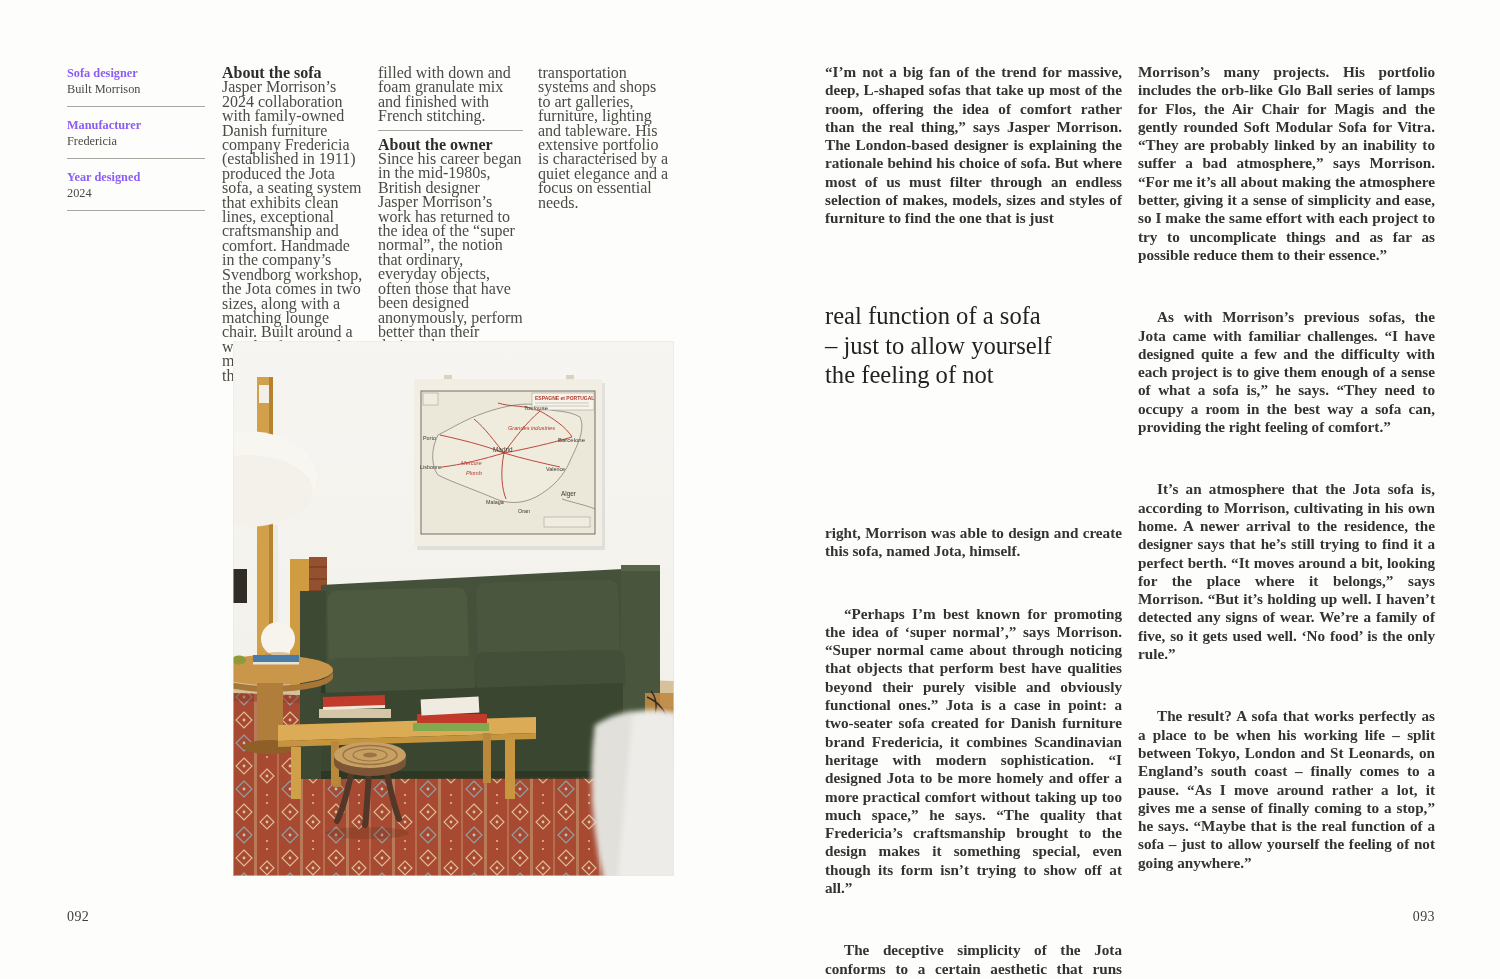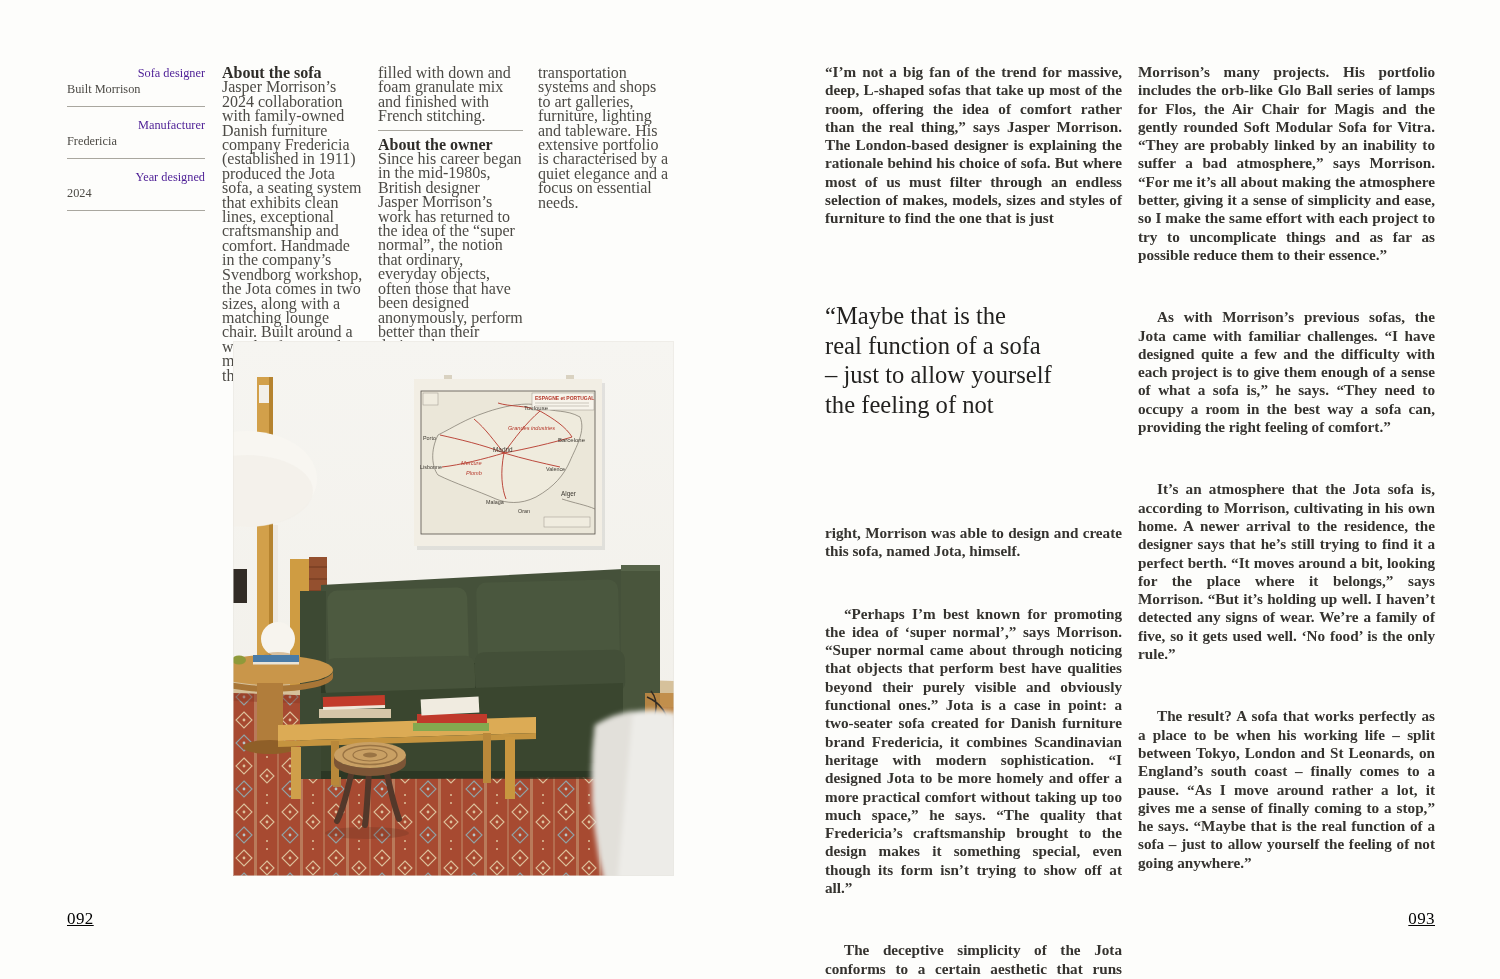--- a/index.html
+++ b/index.html
@@ -8,29 +8,29 @@
     background:#fdfdfb;
     font-family:"Liberation Serif","DejaVu Serif",serif;
     color:#34322e;
   }
   
   .small-col{position:absolute;font-size:16px;line-height:14.4px;color:#4c4a45;}
   .small-col p{margin:0;}
   .small-col .heading{font-weight:bold;color:#2f2d29;}
   .sidebar{position:absolute;left:67px;top:66px;width:138px;font-size:12.3px;line-height:15.5px;}
   .sidebar .entry{border-bottom:1px solid #a9a79f;padding-bottom:9px;margin-bottom:11px;}
-  .sidebar .label{font-weight:normal;color:#4c1d95;text-align:right;}
+  .sidebar .label{font-weight:bold;color:#8b5cf6;}
   .sidebar .value{color:#4c4a45;}
   .col-rule{border-top:1px solid #a9a79f;margin:6px 0 7px 0;}
   
   .body-col{position:absolute;width:297px;font-size:15.2px;line-height:18.3px;text-align:justify;color:#35332f;font-weight:bold;}
   .body-col p{margin:0;}
   .body-col p.indent{text-indent:19px;margin-top:44px;}
   .pull-quote{position:absolute;left:825px;top:301px;width:310px;font-size:24.6px;line-height:29.6px;color:#232220;}
-  .pagenum{position:absolute;top:909px;font-size:17px;letter-spacing:.4px;color:#000000;text-decoration:underline;}
+  .pagenum{position:absolute;top:909px;font-size:14px;letter-spacing:.4px;color:#404040;}
   .pagenum.left{left:67px;}
   .pagenum.right{left:1138px;width:297px;text-align:right;}
   
   .photo{position:absolute;left:233px;top:341px;width:441px;height:535px;background:#f4f3ef;}
   .photo svg{display:block;}
 </style>
 </head>
 <body>
 
 <div class="sidebar">
@@ -236,21 +236,20 @@
 </svg>
 </div>
 
 <div class="pagenum left">092</div>
 
 <div class="body-col" style="left:825px;top:63px;">
   <p>“I’m not a big fan of the trend for massive, deep, L-shaped sofas that take up most of the room, offering the idea of comfort rather than the real thing,” says Jasper Morrison. The London-based designer is explaining the rationale behind his choice of sofa. But where most of us must filter through an endless selection of makes, models, sizes and styles of furniture to find the one that is just</p>
 </div>
 
 <div class="pull-quote">
-  <div>“Maybe that is the</div>
   <div>real function of a sofa</div>
   <div>– just to allow yourself</div>
   <div>the feeling of not</div>
 </div>
 
 <div class="body-col" style="left:825px;top:524px;">
   <p>right, Morrison was able to design and create this sofa, named Jota, himself.</p>
   <p class="indent">“Perhaps I’m best known for promoting the idea of ‘super normal’,” says Morrison. “Super normal came about through noticing that objects that perform best have qualities beyond their purely visible and obviously functional ones.” Jota is a case in point: a two-seater sofa created for Danish furniture brand Fredericia, it combines Scandinavian heritage with modern sophistication. “I designed Jota to be more homely and offer a more practical comfort without taking up too much space,” he says. “The quality that Fredericia’s craftsmanship brought to the design makes it something special, even though its form isn’t trying to show off at all.”</p>
   <p class="indent">The deceptive simplicity of the Jota conforms to a certain aesthetic that runs finally</p>
 </div>

